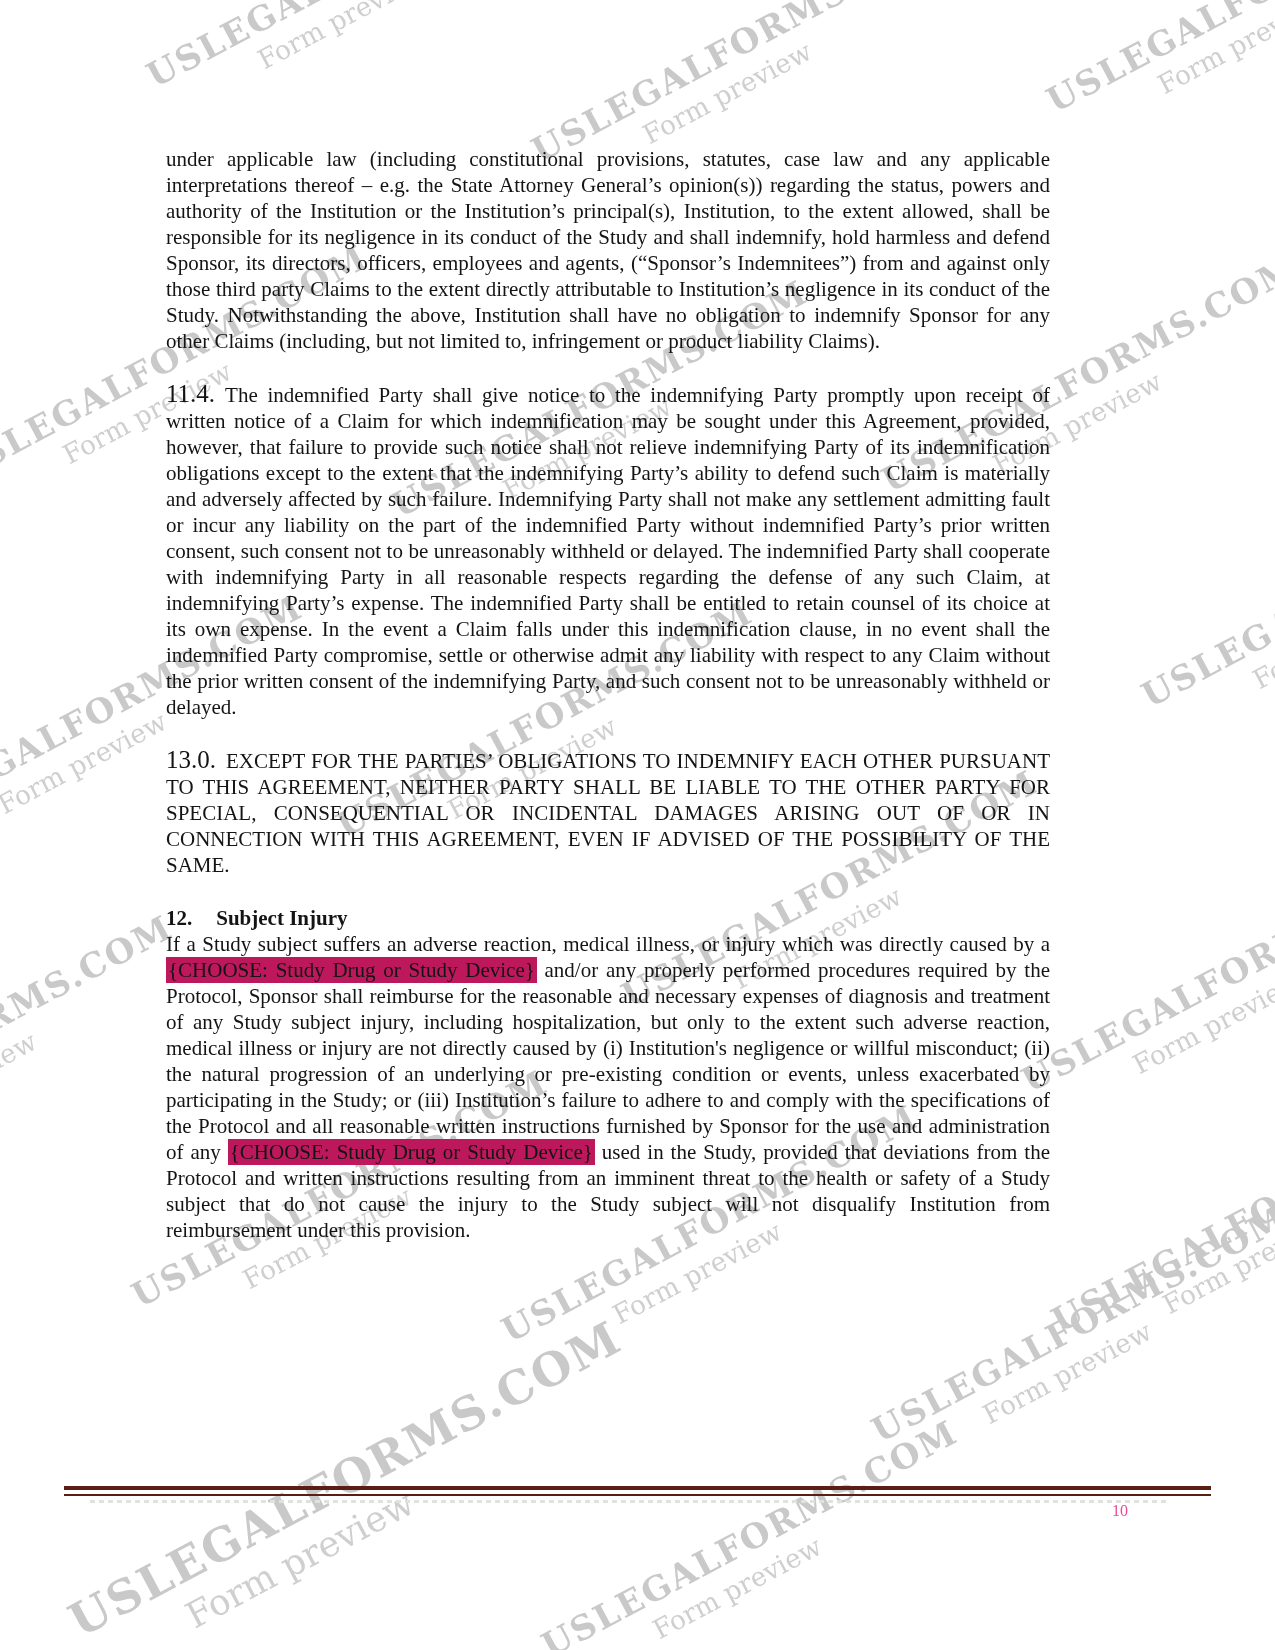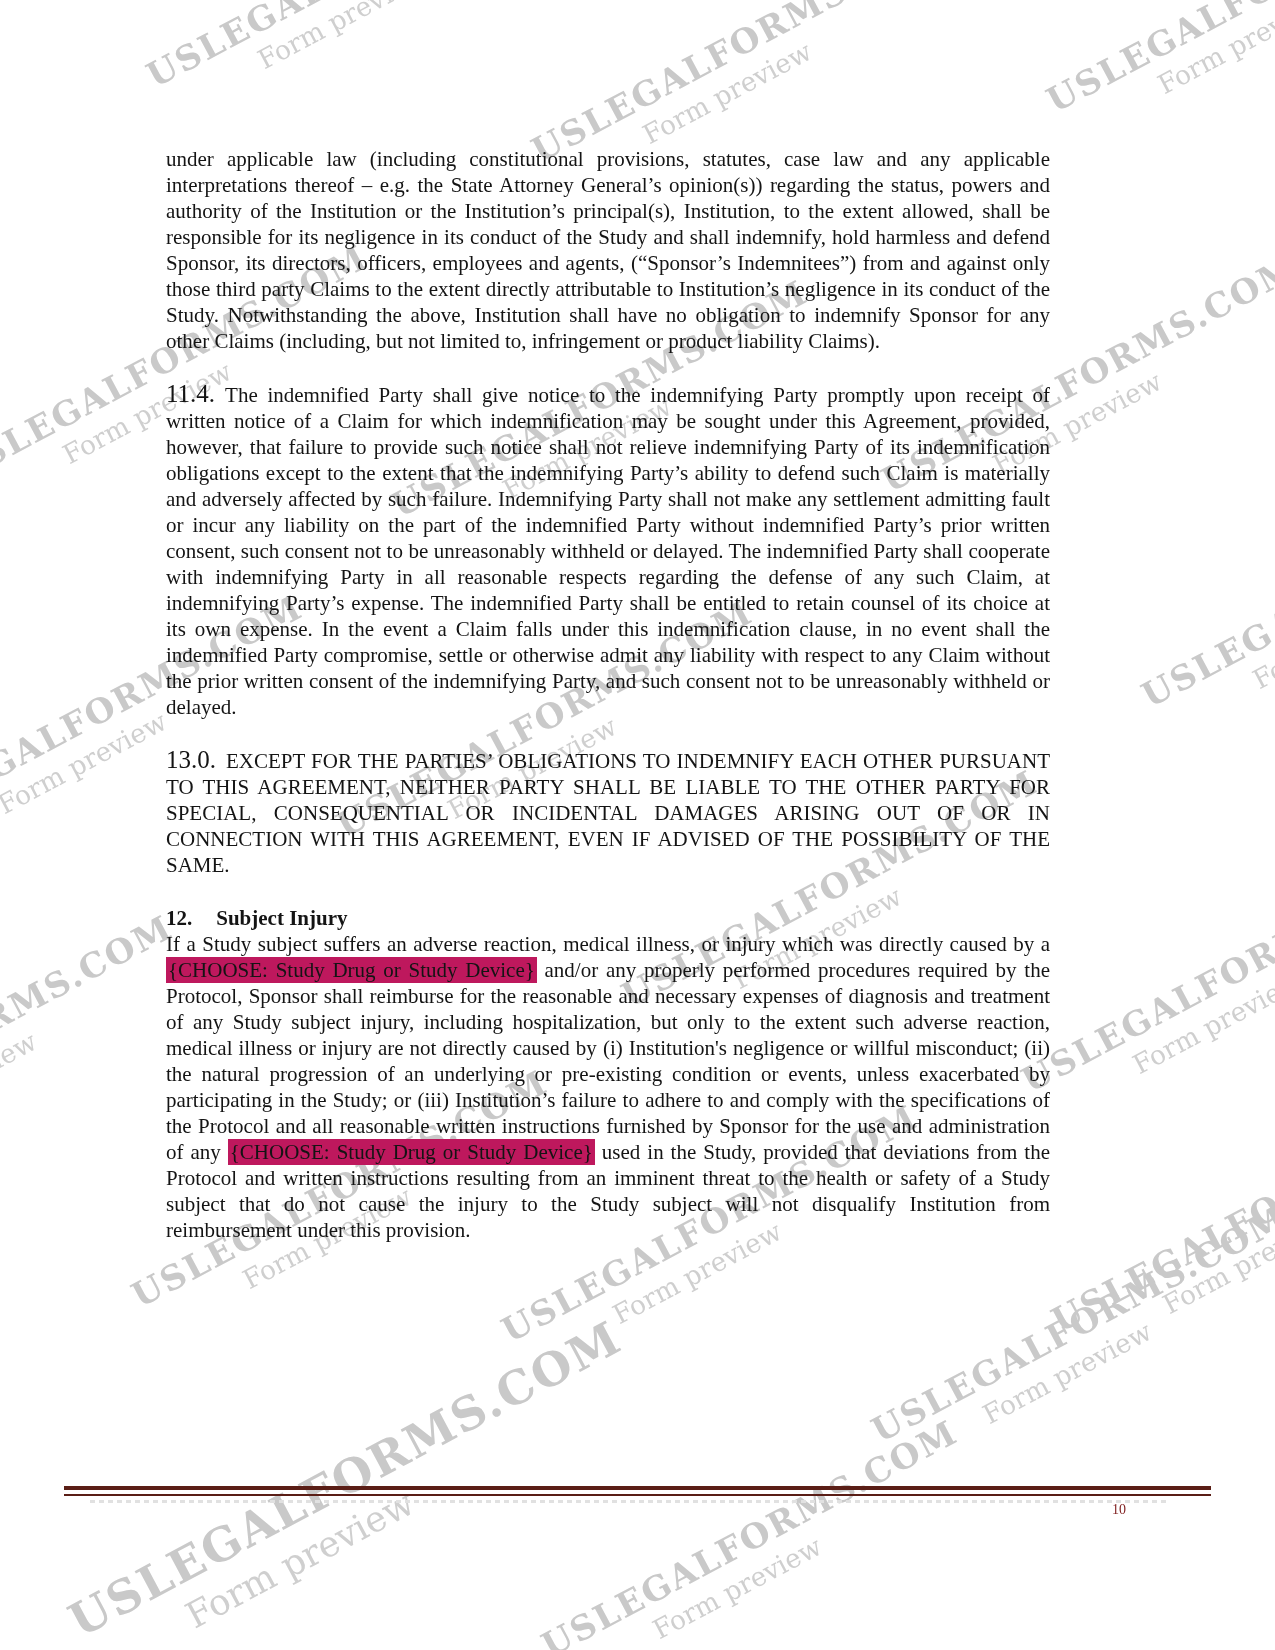--- a/index.html
+++ b/index.html
@@ -69,23 +69,23 @@
   .footer-microtext {
     position:absolute;
     left:90px; top:1500px; width:1080px; height:3px;
     background:repeating-linear-gradient(90deg, #e1e1e1 0 5px, transparent 5px 9px);
     z-index:1;
   }
   .page-number {
     position:absolute;
     left:1112px; top:1502px;
     z-index:1;
-    font-size:14px;
+    font-size:16px;
     font-family:"Liberation Serif", serif;
-    color:#7f1d1d;
+    color:#ec4899;
   }
 </style>
 </head>
 <body>
 
 <div class="page">
 
   <div class="wm-layer" id="wm-layer">
       <div class="wm" style="left: 140px; top: 60px;">
         <span class="wm-brand">USLEGALFORMS.COM</span>

